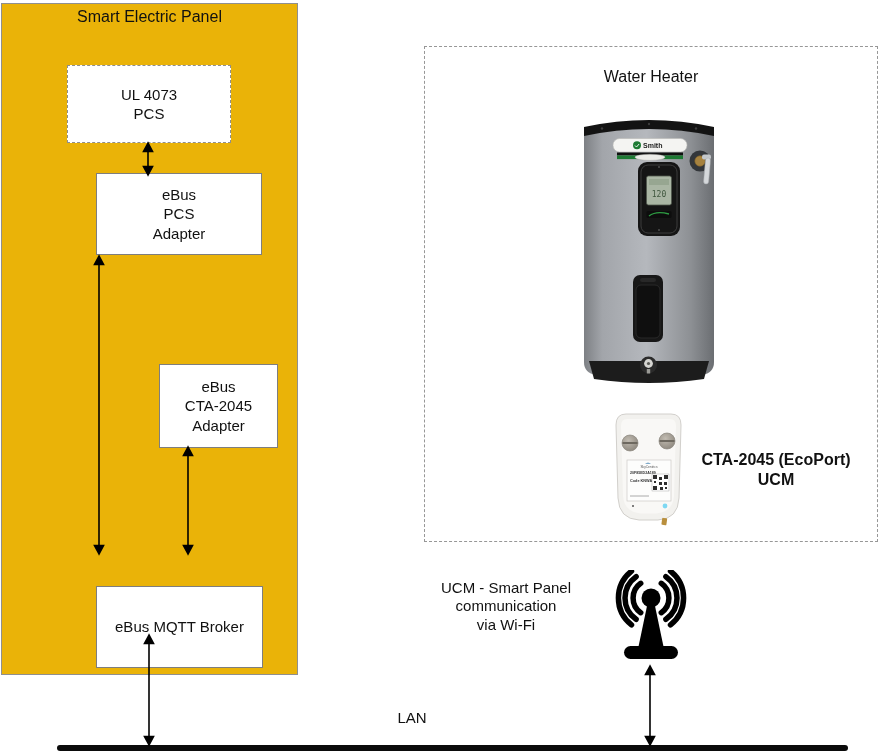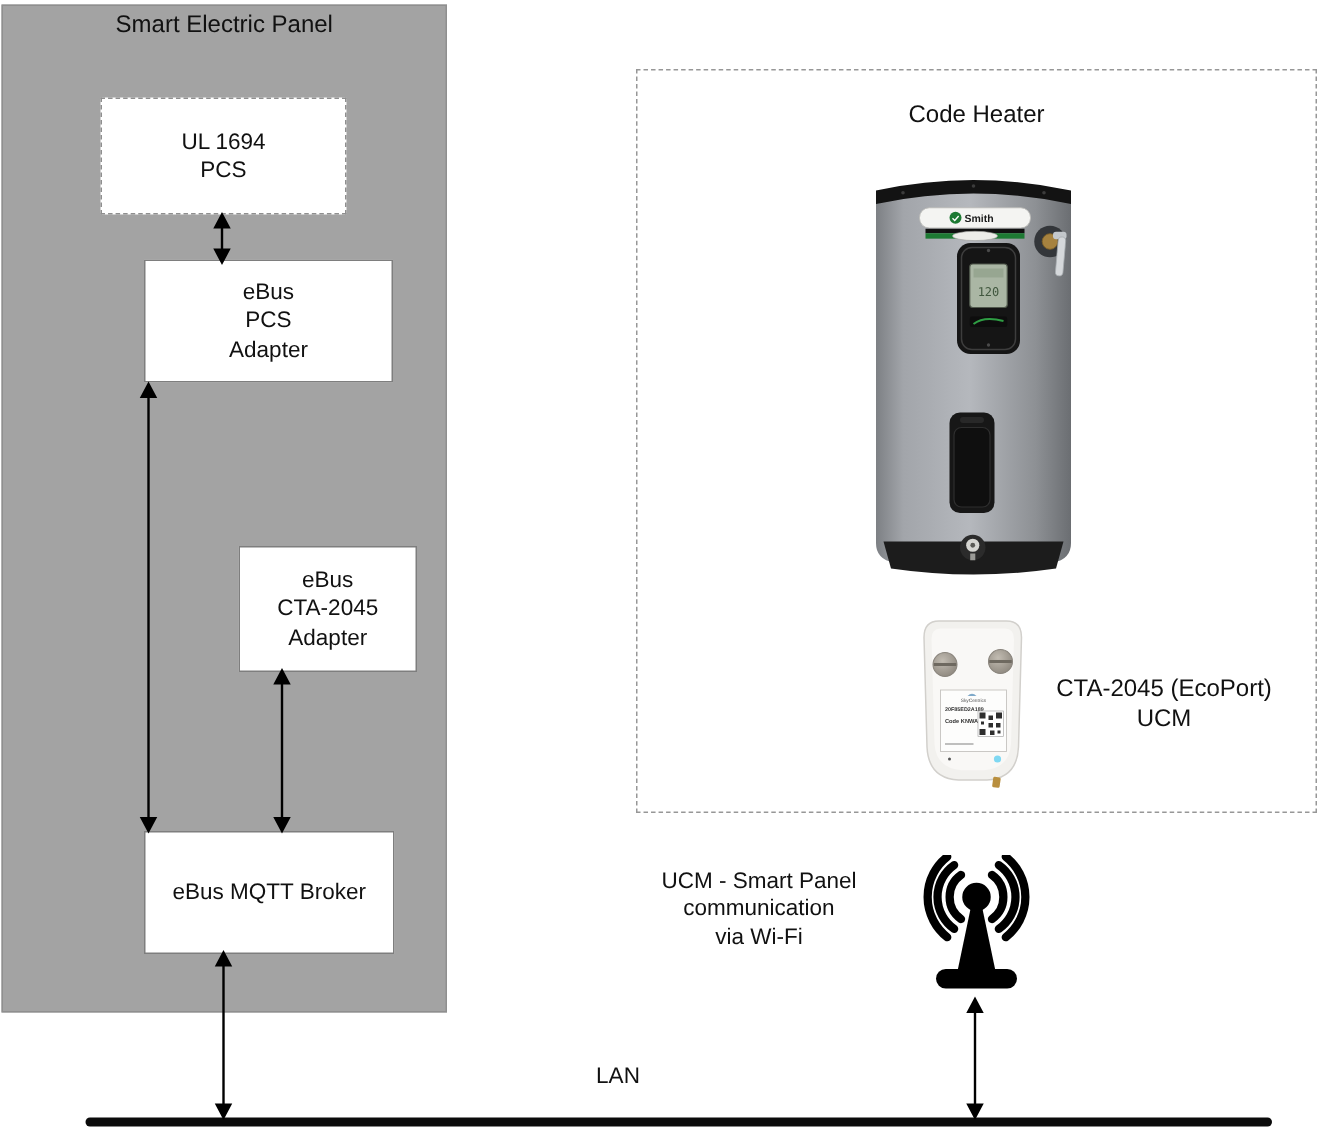--- a/index.html
+++ b/index.html
@@ -7,52 +7,52 @@
     position:relative;width:878px;height:754px;background:#fff;overflow:hidden;
     font-family:"Liberation Sans",sans-serif;color:#111;
   }
   .abs{position:absolute;}
   .prewrap{white-space:pre-line;}
   .center{text-align:center;}
 
   
   .panel-container{
     left:1px;top:3px;width:295px;height:670px;
-    border:1px solid #8f8f8f;background:#a3a3a3;
+    border:1px solid #8f8f8f;background:#eab308;
   }
   .panel-title{
     position:absolute;left:0;top:4px;width:100%;
     font-size:16px;text-align:center;
   }
   .node{
     position:absolute;display:flex;align-items:center;justify-content:center;
     font-size:15px;line-height:1.3;text-align:center;background:#fff;
   }
   .solid{border:1px solid #7e7e7e;margin-left:30px;}
   .dashed{border:1px dashed #8f8f8f;}
 
   .box-ul3141{left:67px;top:65px;width:162px;height:76px;}
   .box-ebus-pcs{left:66px;top:173px;width:164px;height:80px;}
   .box-ebus-cta{left:129px;top:364px;width:117px;height:82px;}
-  .box-mqtt{left:66px;top:554px;width:165px;height:80px;}
+  .box-mqtt{left:66px;top:586px;width:165px;height:80px;}
 
   
   .wh-container{
     left:424px;top:46px;width:452px;height:494px;
     border:1px dashed #979797;background:#fff;
   }
   .wh-title{
     position:absolute;left:0;top:21px;width:100%;
     font-size:16px;text-align:center;
   }
   .heater-svg{left:580px;top:115px;}
   .ucm-svg{left:613px;top:412px;}
   .ucm-label{
     left:694px;top:450px;width:164px;
-    font-size:16px;line-height:1.25;
+    font-size:16px;line-height:1.25;font-weight:bold;
   }
 
   .wifi-caption{
     left:428px;top:579px;width:156px;
     font-size:15px;line-height:1.22;
   }
   .antenna-svg{left:604px;top:570px;}
 
   .lan-label{left:380px;top:709px;width:64px;font-size:15px;text-align:center;}
   .lan-bar{
@@ -64,42 +64,42 @@
 </head>
 <body>
 
 <div class="stage">
 
   <div class="abs panel-container">
     <div class="panel-title">Smart Electric Panel</div>
   </div>
 
   <div class="abs node dashed box-ul3141">
-    <span class="prewrap">UL 1694
+    <span class="prewrap">UL 4073
 PCS</span>
   </div>
 
   <div class="abs node solid box-ebus-pcs">
     <span class="prewrap">eBus
 PCS
 Adapter</span>
   </div>
 
   <div class="abs node solid box-ebus-cta">
     <span class="prewrap">eBus
 CTA-2045
 Adapter</span>
   </div>
 
   <div class="abs node solid box-mqtt">
     <span class="prewrap">eBus MQTT Broker</span>
   </div>
 
   <div class="abs wh-container">
-    <div class="wh-title">Code Heater</div>
+    <div class="wh-title">Water Heater</div>
   </div>
 
   <svg class="abs heater-svg" width="138" height="273" viewBox="0 0 138 273">
     <defs>
       <linearGradient id="whBody" x1="0" y1="0" x2="1" y2="0">
         <stop offset="0" stop-color="#7d8084"></stop>
         <stop offset="0.14" stop-color="#a2a5aa"></stop>
         <stop offset="0.48" stop-color="#b5b8bd"></stop>
         <stop offset="0.82" stop-color="#8d9094"></stop>
         <stop offset="1" stop-color="#6b6e72"></stop>

